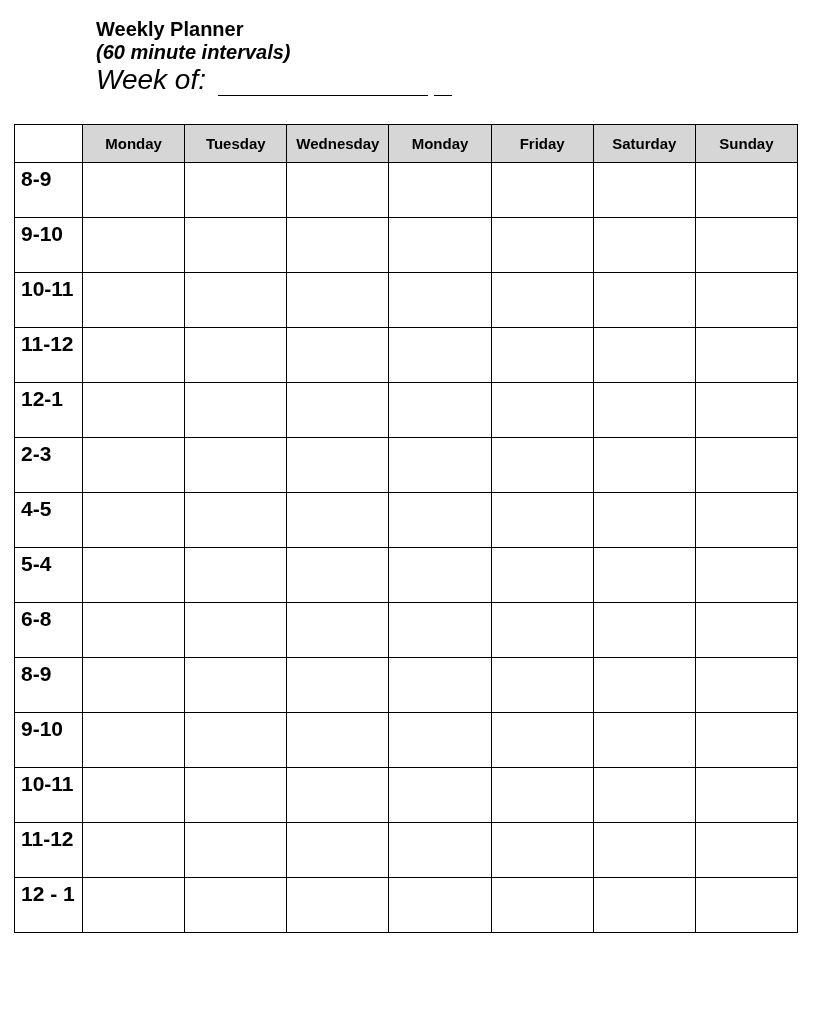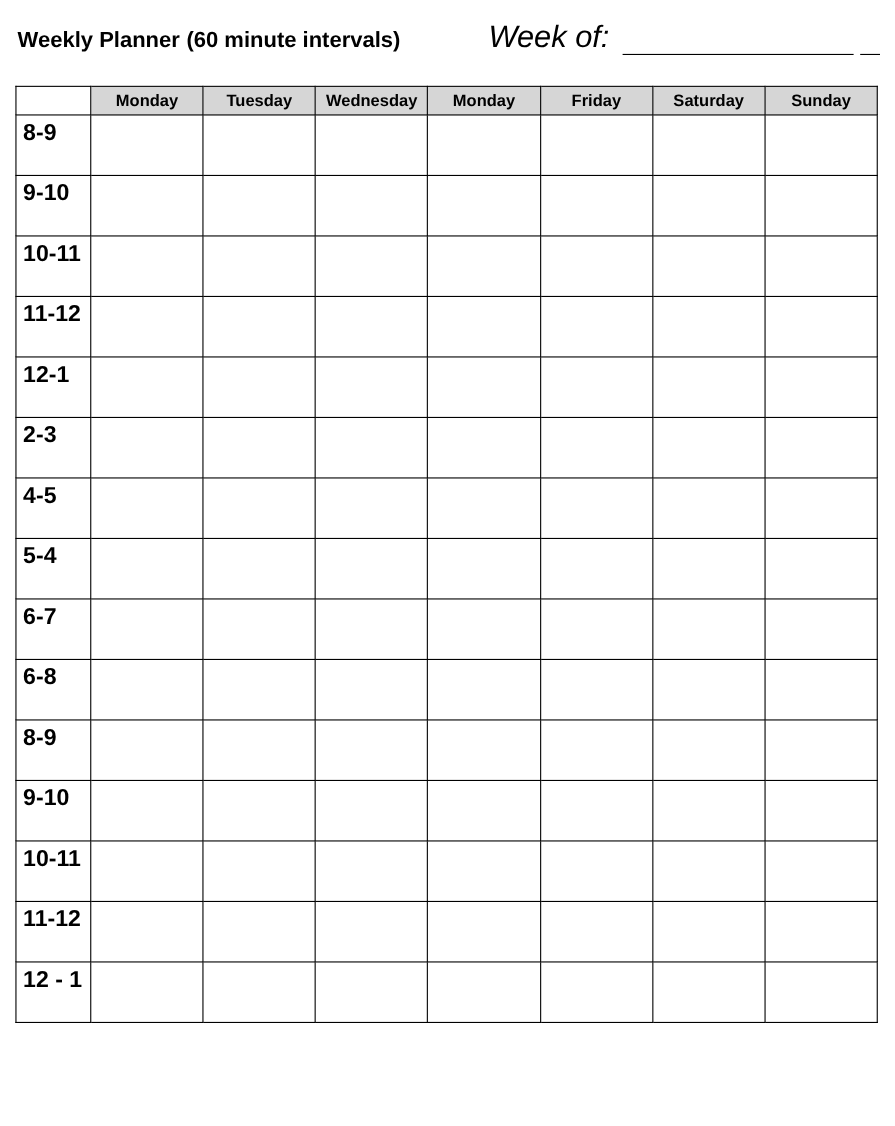--- a/index.html
+++ b/index.html
@@ -13,27 +13,29 @@
       width: 814px;
       height: 1024px;
       padding: 18px 14px;
       color: #000;
     }
     .header {
       display: flex;
       align-items: baseline;
       margin-bottom: 28px;
       padding-left: 2px;
+      flex-direction: column;
     }
     .title {
       font-weight: bold;
       font-size: 20px;
     }
     .subtitle {
       font-weight: bold;
+      font-style: italic;
       font-size: 20px;
       margin-left: 6px;
     }
     .weekof {
       font-style: italic;
       font-size: 28px;
       margin-left: 80px;
     }
     .weekof-line {
       display: inline-block;
@@ -57,21 +59,21 @@
       margin-left: 0;
       table-layout: fixed;
     }
     th, td {
       border: 1px solid #000;
       font-size: 15px;
     }
     th {
       background: #d6d6d6;
       font-weight: bold;
-      height: 26px;
+      height: 38px;
       text-align: center;
       vertical-align: middle;
     }
     th.corner {
       background: #ffffff;
     }
     col.timecol {
       width: 68px;
     }
     col.daycol {
@@ -198,30 +200,20 @@
         <td class="time-label">5-4</td>
         <td class="slot"></td>
         <td class="slot"></td>
         <td class="slot"></td>
         <td class="slot"></td>
         <td class="slot"></td>
         <td class="slot"></td>
         <td class="slot"></td>
       </tr>
       <tr>
-        <td class="time-label">6-7</td>
-        <td class="slot"></td>
-        <td class="slot"></td>
-        <td class="slot"></td>
-        <td class="slot"></td>
-        <td class="slot"></td>
-        <td class="slot"></td>
-        <td class="slot"></td>
-      </tr>
-      <tr>
         <td class="time-label">6-8</td>
         <td class="slot"></td>
         <td class="slot"></td>
         <td class="slot"></td>
         <td class="slot"></td>
         <td class="slot"></td>
         <td class="slot"></td>
         <td class="slot"></td>
       </tr>
       <tr>

